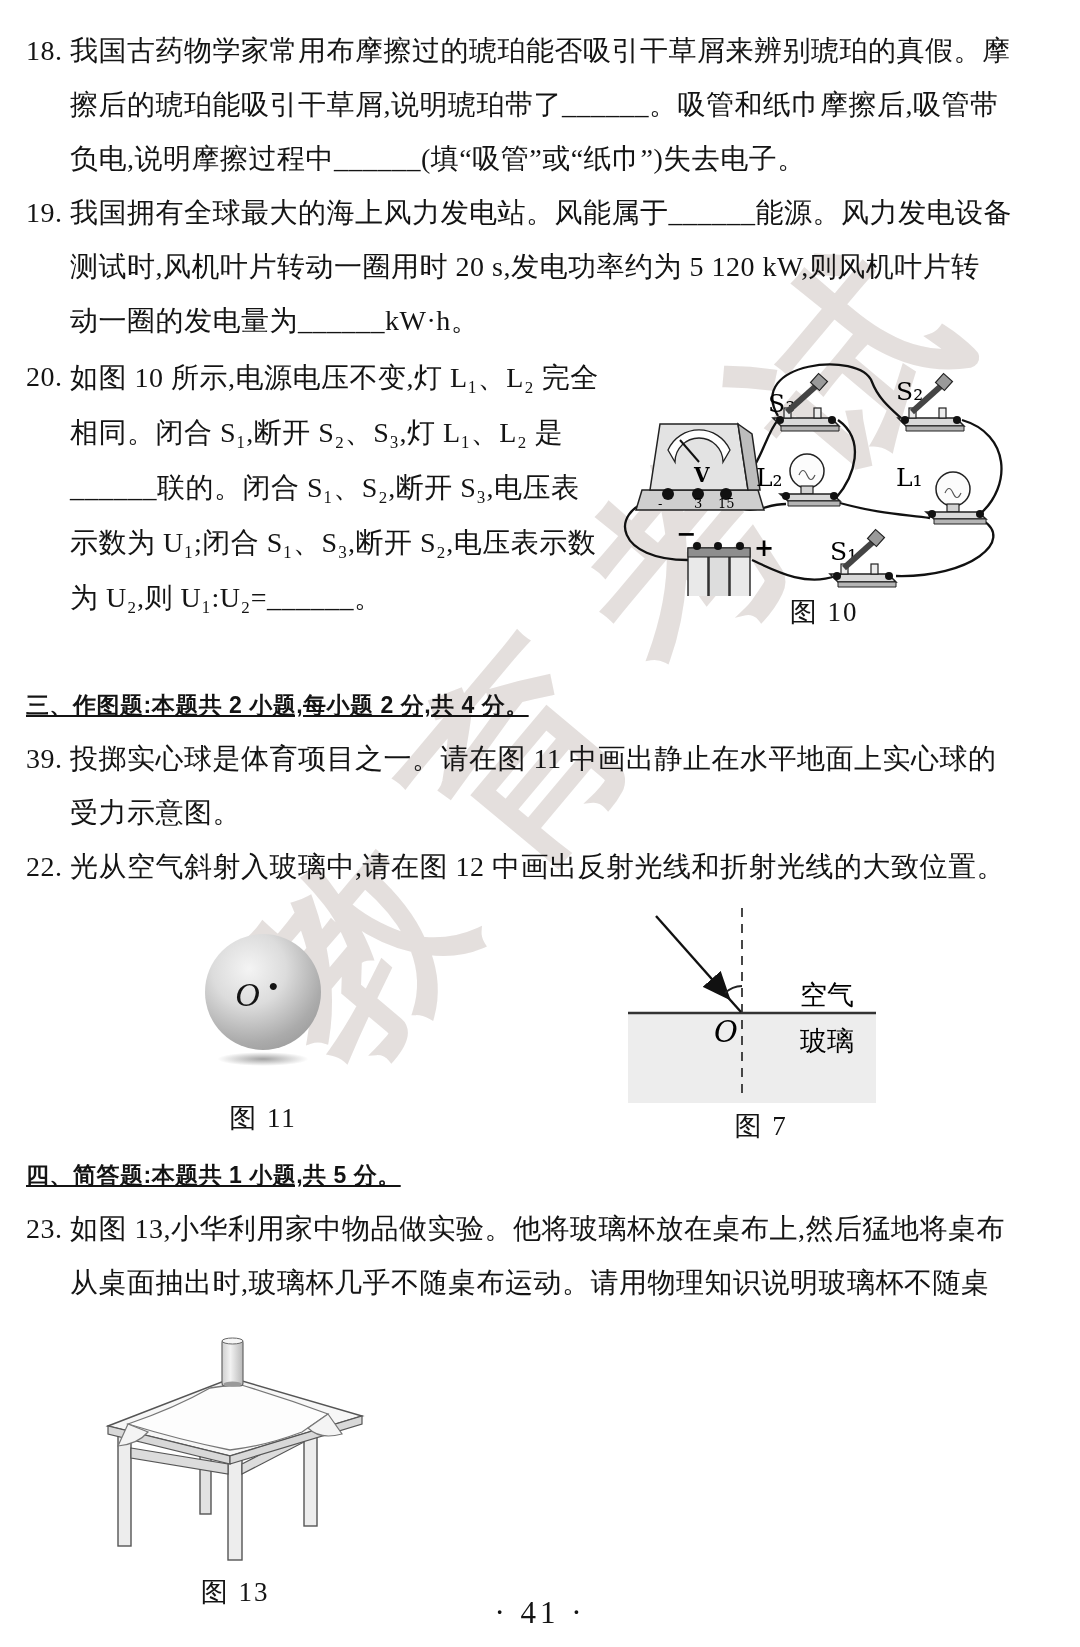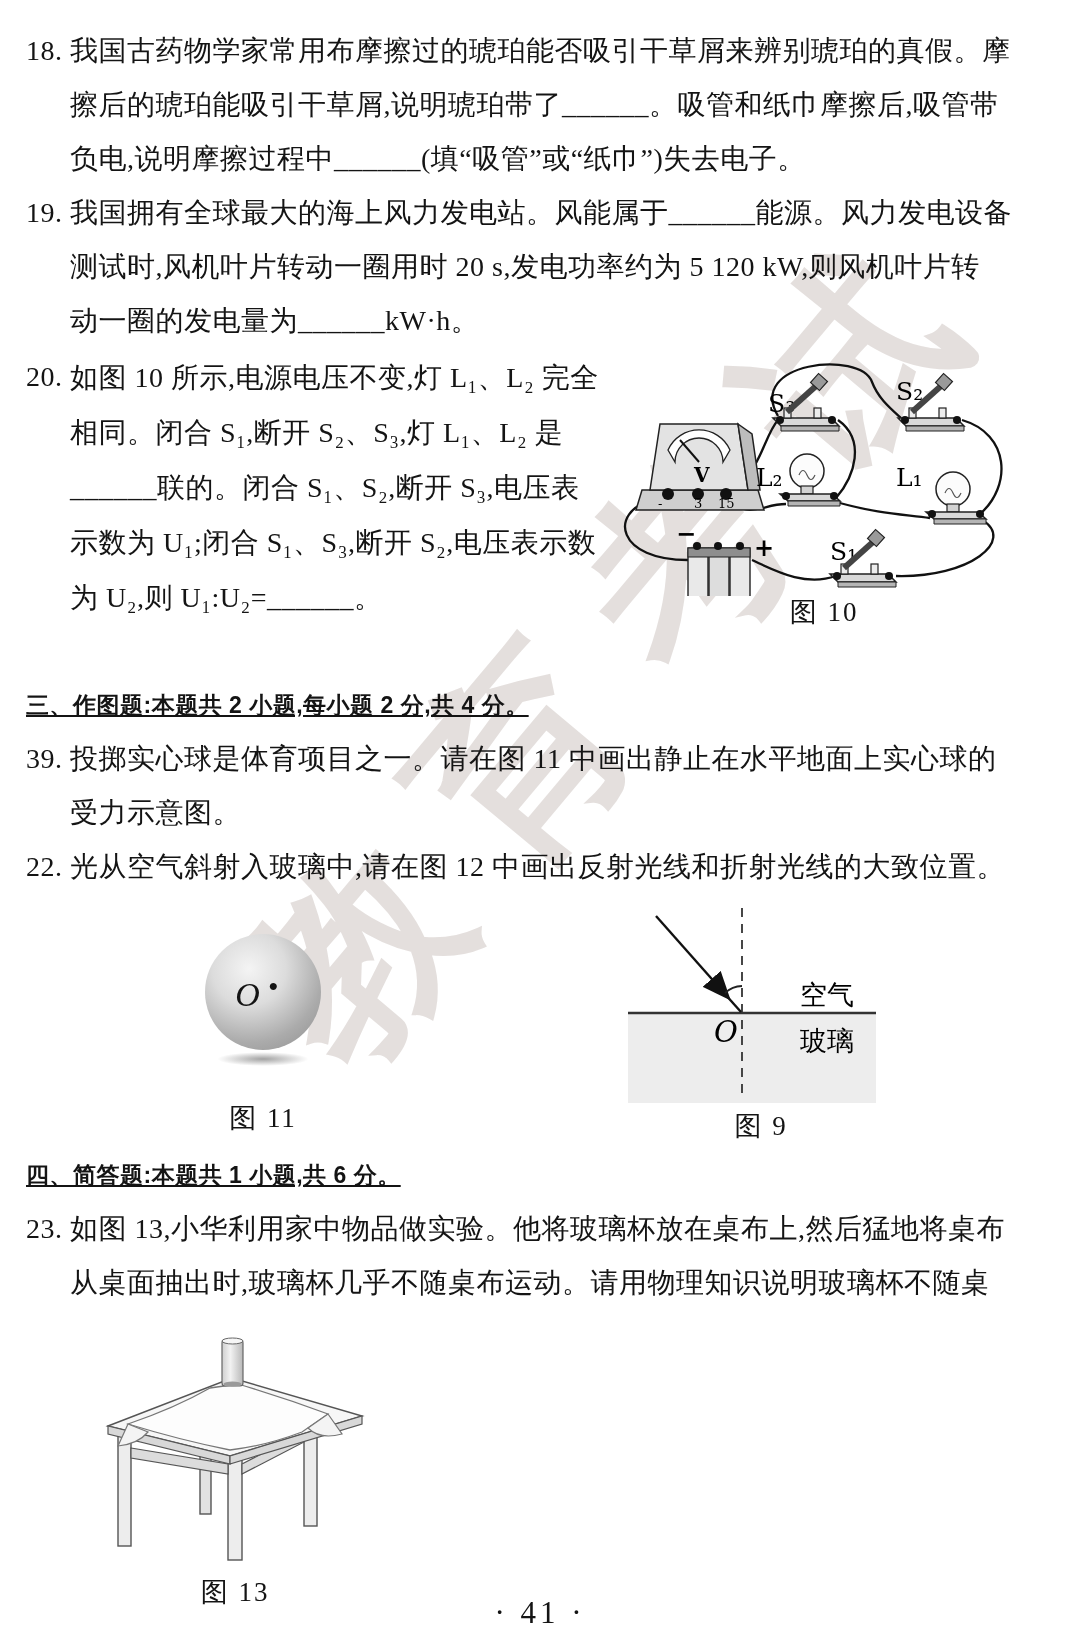--- a/index.html
+++ b/index.html
@@ -221,25 +221,25 @@
           <rect x="2" y="113" width="248" height="90" fill="#ededed"></rect>
           <line x1="2" y1="113" x2="250" y2="113" stroke="#333" stroke-width="2.6"></line>
           <line x1="116" y1="8" x2="116" y2="196" stroke="#333" stroke-width="1.8" stroke-dasharray="9 7"></line>
           <line x1="30" y1="16" x2="100" y2="95" stroke="#111" stroke-width="2.4" marker-end="url(#arr)"></line>
           <line x1="98" y1="93" x2="115" y2="112" stroke="#111" stroke-width="2.4"></line>
           <path d="M116,86 A26,26 0 0 0 99,93" fill="none" stroke="#222" stroke-width="1.8"></path>
           <text x="174" y="104" font-size="27">空气</text>
           <text x="174" y="150" font-size="27">玻璃</text>
           <text x="88" y="142" font-size="29" font-style="italic">O</text>
         </svg>
-        <div class="figcap">图 9</div>
-      </div>
-    </div>
-
-    <div class="sec sec4">四、简答题:本题共 1 小题,共 6 分。</div>
+        <div class="figcap">图 7</div>
+      </div>
+    </div>
+
+    <div class="sec sec4">四、简答题:本题共 1 小题,共 5 分。</div>
 
     <div class="q">
       <span class="qnum">23.</span>
       <div class="qbody">
         <div class="line">如图 13,小华利用家中物品做实验。他将玻璃杯放在桌布上,然后猛地将桌布</div>
         <div class="line">从桌面抽出时,玻璃杯几乎不随桌布运动。请用物理知识说明玻璃杯不随桌</div>
         <div class="q23row">
           <div class="fig13">
             <svg width="330" height="248" viewBox="0 0 330 248">
               <defs>

